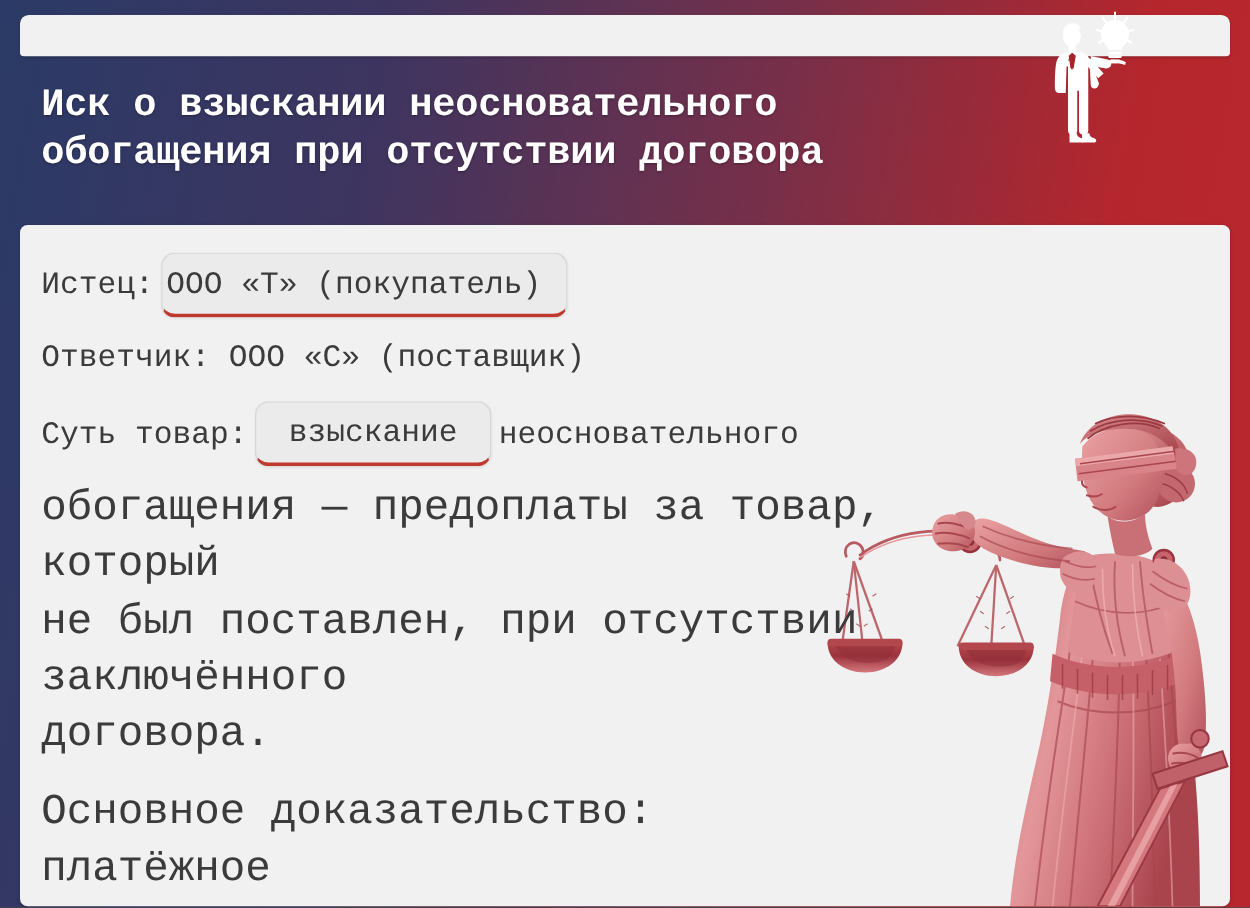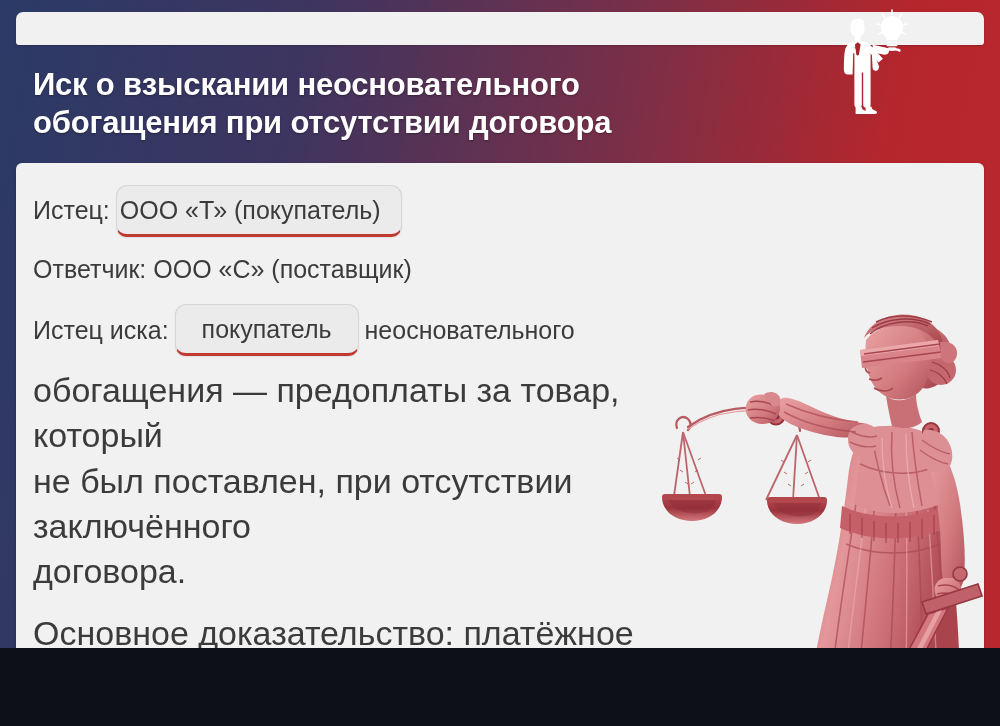--- a/index.html
+++ b/index.html
@@ -7,24 +7,25 @@
     padding: 0;
     background: #0d1117;
   }
   body {
     font-family: "Liberation Sans", "DejaVu Sans", sans-serif;
   }
 
   #slide {
     position: relative;
     width: 1000px;
-    height: 648px;
+    height: 726px;
     overflow: hidden;
     background: linear-gradient(100deg, #2b3a66 0%, #3d3560 28%, #7a2f48 58%, #b5262c 82%, #b8272d 100%);
     box-sizing: border-box;
+    font-family: Liberation Mono, monospace;
   }
 
   
   .topbar {
     position: absolute;
     left: 16px;
     top: 12px;
     width: 968px;
     height: 33px;
     background: #f1f1f1;
@@ -60,21 +61,21 @@
     right: 86px;
     top: 4px;
     width: 84px;
     height: 112px;
   }
 
   
   .card {
     position: absolute;
     left: 16px;
-    top: 163px;
+    top: 180px;
     width: 968px;
     height: 545px;
     background: #f1f1f1;
     border-radius: 6px;
     overflow: hidden;
     box-shadow: 0 1px 3px rgba(0,0,0,.2);
   }
 
   .card-inner {
     position: relative;
@@ -410,22 +411,22 @@
 
       <div class="gap-a"></div>
 
       <div class="row">
         <span class="lbl">Ответчик: ООО «С» (поставщик)</span>
       </div>
 
       <div class="gap-b"></div>
 
       <div class="row">
-        <span class="lbl">Истец иска:</span>
-        <span class="pill pill-sm">покупатель</span>
+        <span class="lbl">Суть товар:</span>
+        <span class="pill pill-sm">взыскание</span>
         <span class="lbl">неосновательного</span>
       </div>
 
       <div class="gap-c"></div>
 
       <div class="para">обогащения — предоплаты за товар, который
 не был поставлен, при отсутствии заключённого
 договора.</div>
 
       <div class="gap-d"></div>

